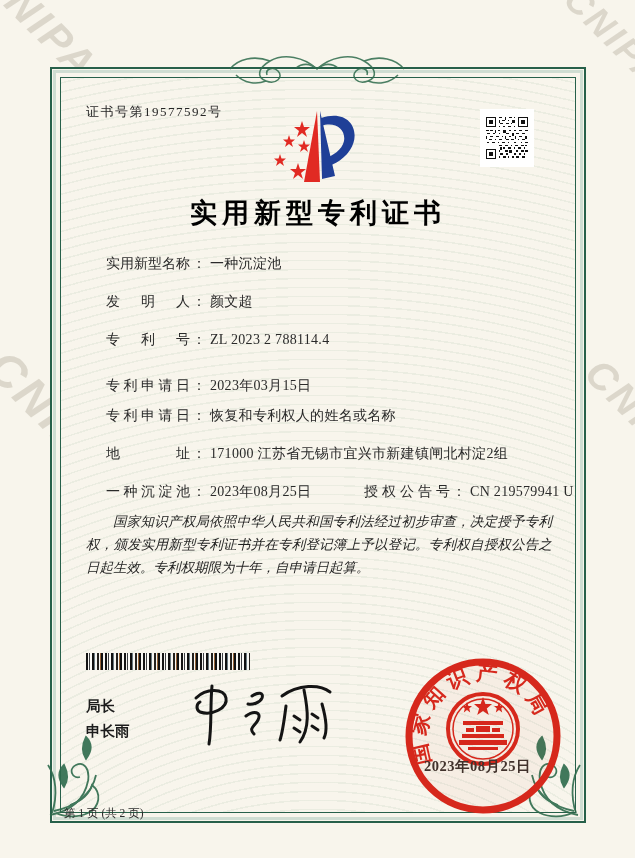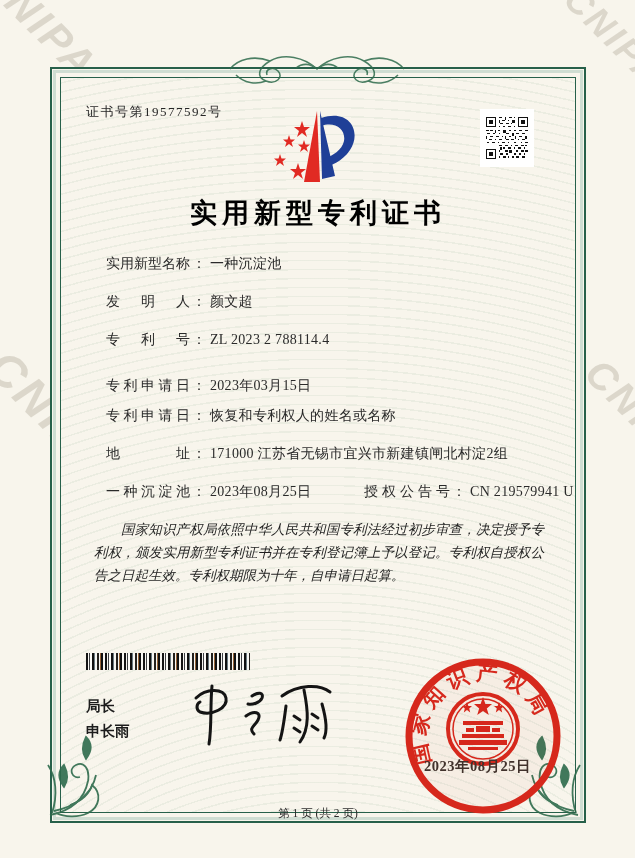--- a/index.html
+++ b/index.html
@@ -24,34 +24,34 @@
          font-size:27px;font-weight:700;letter-spacing:5px;color:#000000;}
   .row{position:absolute;left:36px;font-size:14px;color:#2a2a2a;white-space:nowrap;}
   .flabel{display:inline-block;width:84px;text-align:justify;text-align-last:justify;
           vertical-align:bottom;letter-spacing:0;margin-left:20px;}
   .colon{display:inline-block;margin:0 4px 0 2px;}
   .fvalue{letter-spacing:0.3px;}
   .row2{position:absolute;left:258px;top:0;}
   .row2 .flabel{width:86px;}
   .paras{position:absolute;left:36px;top:443px;width:466px;font-size:13.5px;
          font-style:italic;line-height:1.72;text-align:justify;color:#1f1f1f;}
-  .paras p{margin:8px;text-indent:2em;}
+  .paras p{margin:0;text-indent:2em;}
   .barcode{position:absolute;left:36px;top:586px;width:164px;height:17px;
     background:repeating-linear-gradient(90deg,
       #141414 0 2px,#f7f6f2 2px 3px,#3d3f42 3px 4px,#faf9f5 4px 6px,#101010 6px 8px,
       #6b7a80 8px 9px,#f7f6f2 9px 11px,#23201c 11px 13px,#f7f6f2 13px 14px,
       #96653a 14px 15px,#101010 15px 17px,#f7f6f2 17px 19px);}
   .signoff{position:absolute;left:36px;top:628px;font-family:Liberation Mono, monospace;
            font-size:14.5px;font-weight:600;color:#1c1c1c;line-height:1.75;}
   .signature{position:absolute;left:132px;top:605px;}
   .seal{position:absolute;left:352px;top:588px;width:162px;height:162px;}
   .sealdate{position:absolute;left:374px;top:690px;font-size:14.5px;font-weight:600;
             color:#41322c;letter-spacing:0.5px;}
-  .footer{position:absolute;left:0;top:739px;width:100%;text-align:center;
-          font-size:11.5px;color:#2c2c2c;}
+  .footer{position:absolute;left:0;top:739px;width:100%;text-align:left;
+          font-size:11.5px;color:#2c2c2c;padding-left:14px;}
   .ornament-top{position:absolute;left:176px;top:-22px;}
   .corner-bl{position:absolute;left:-10px;top:648px;}
   .corner-br{position:absolute;left:438px;top:648px;transform:scaleX(-1);}
 </style>
 </head>
 <body>
 
 <span class="wm" style="left:-32px;top:-2px;font-size:42px;">CNIPA</span>
 <span class="wm" style="left:552px;top:16px;font-size:36px;">CNIPA</span>
 <span class="wm" style="left:362px;top:228px;font-size:48px;">CNIPA</span>

